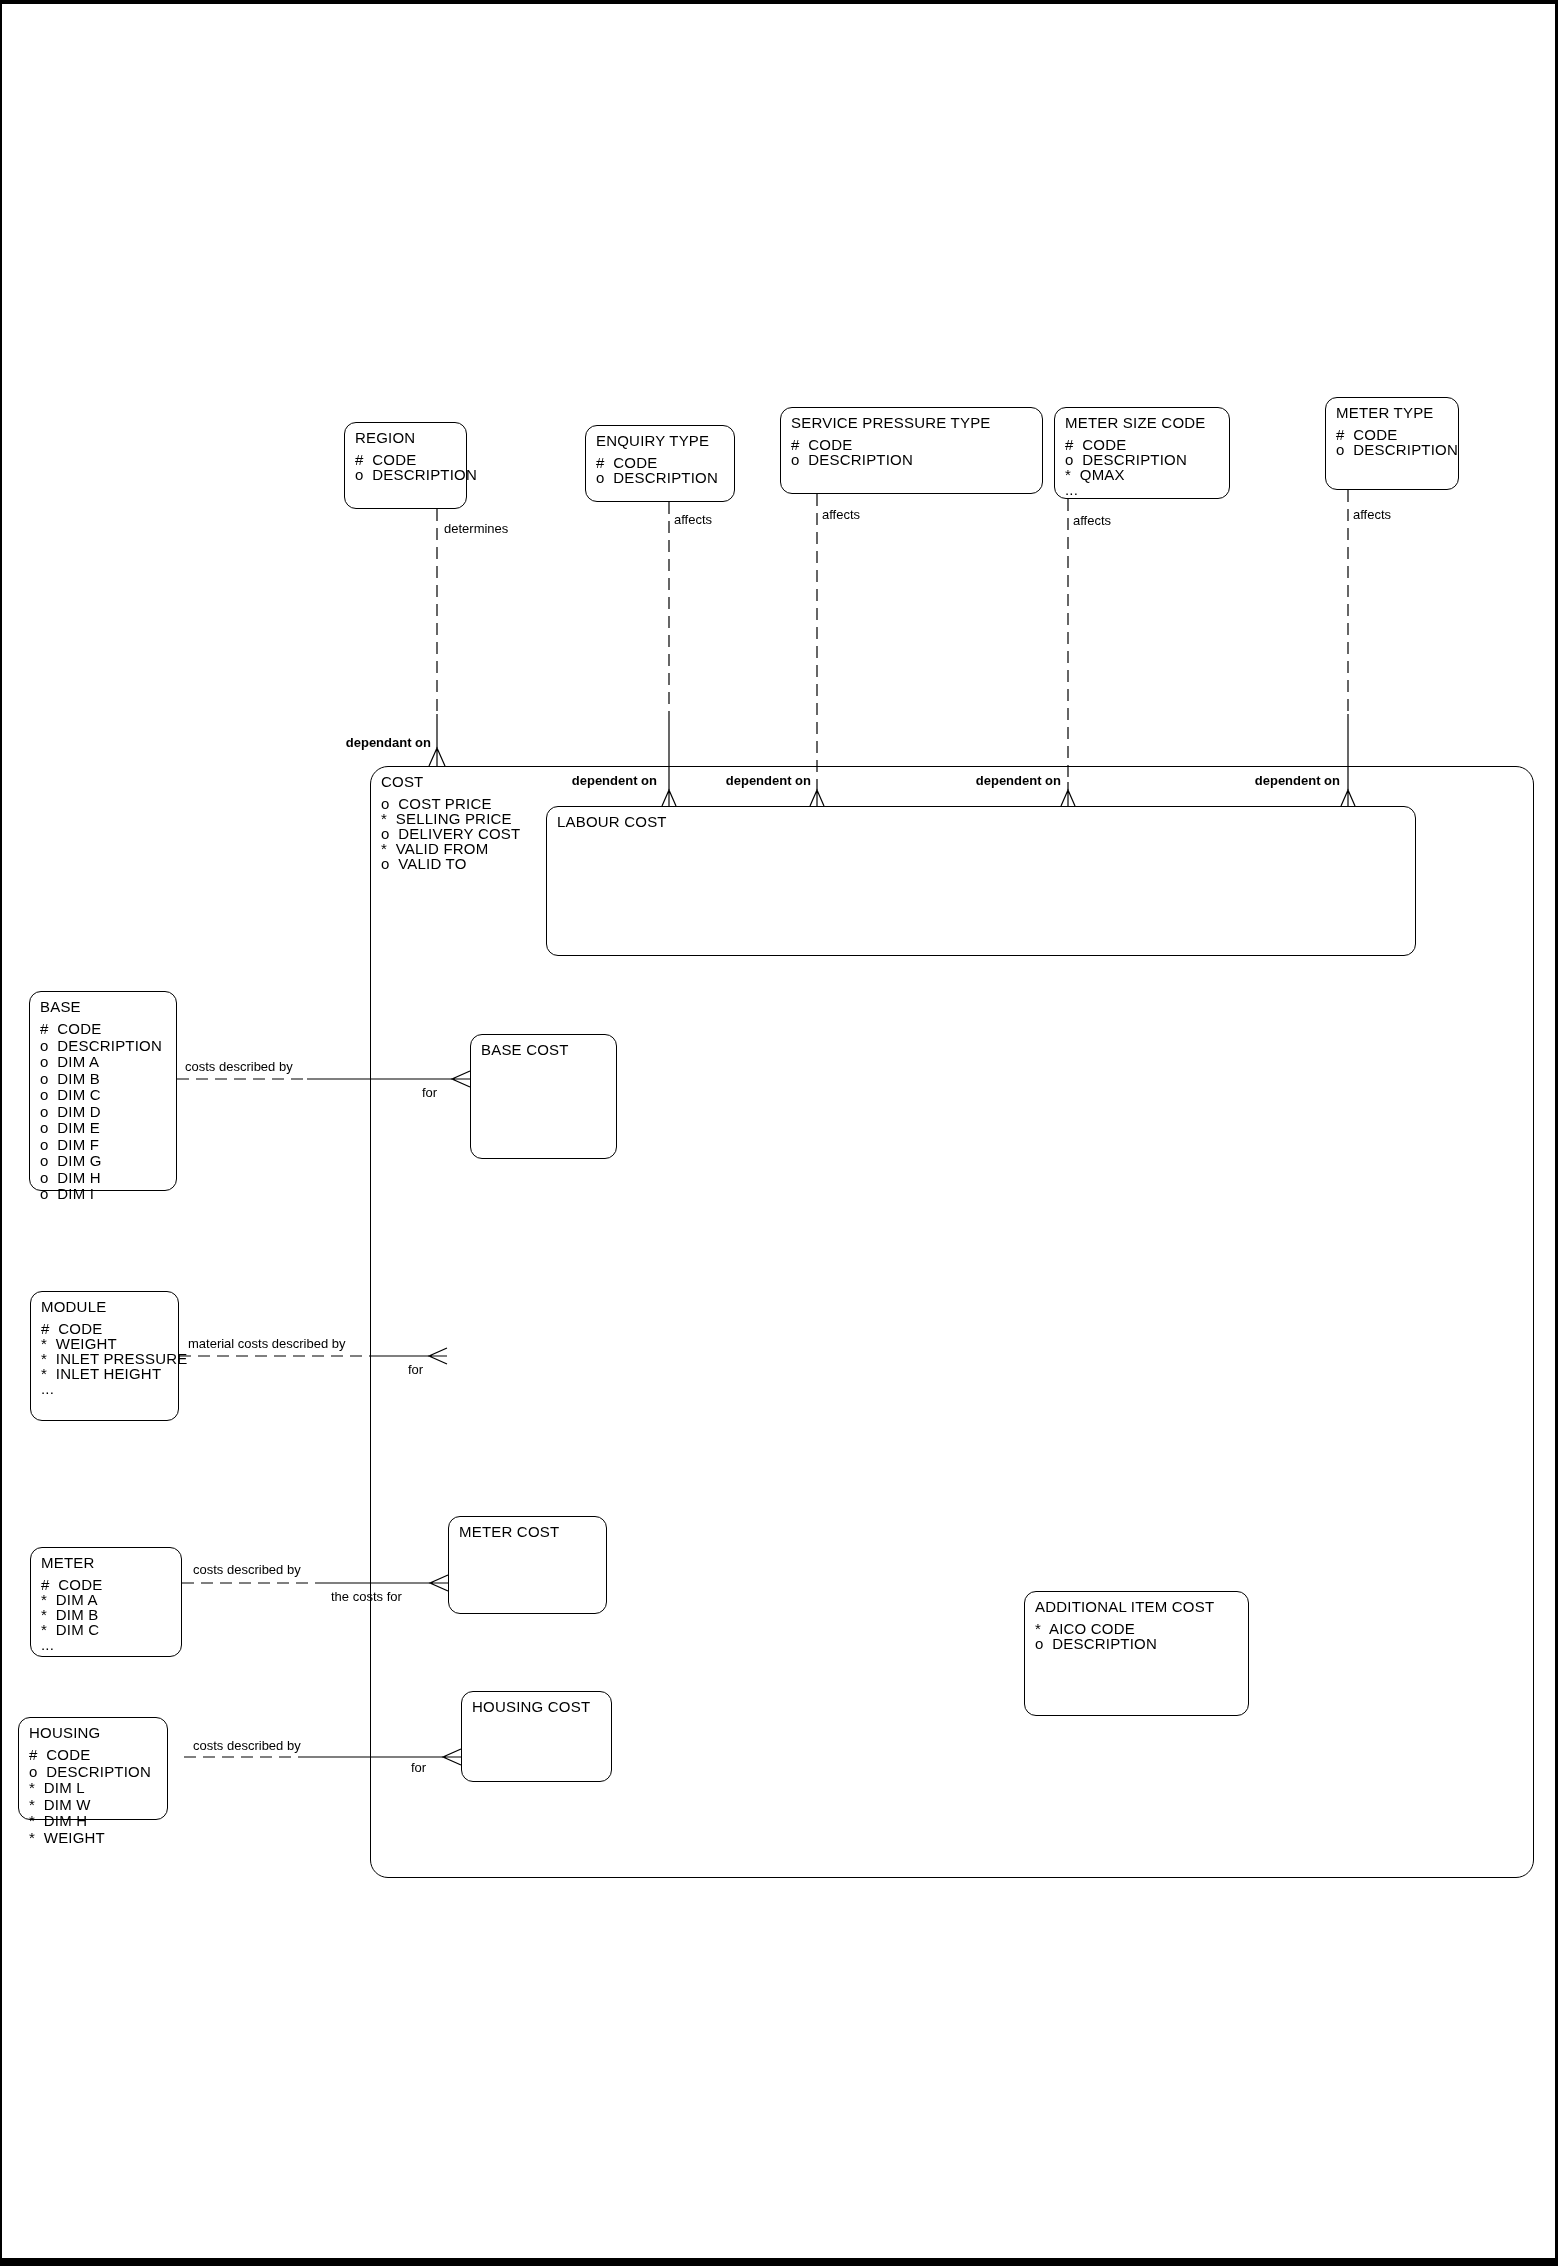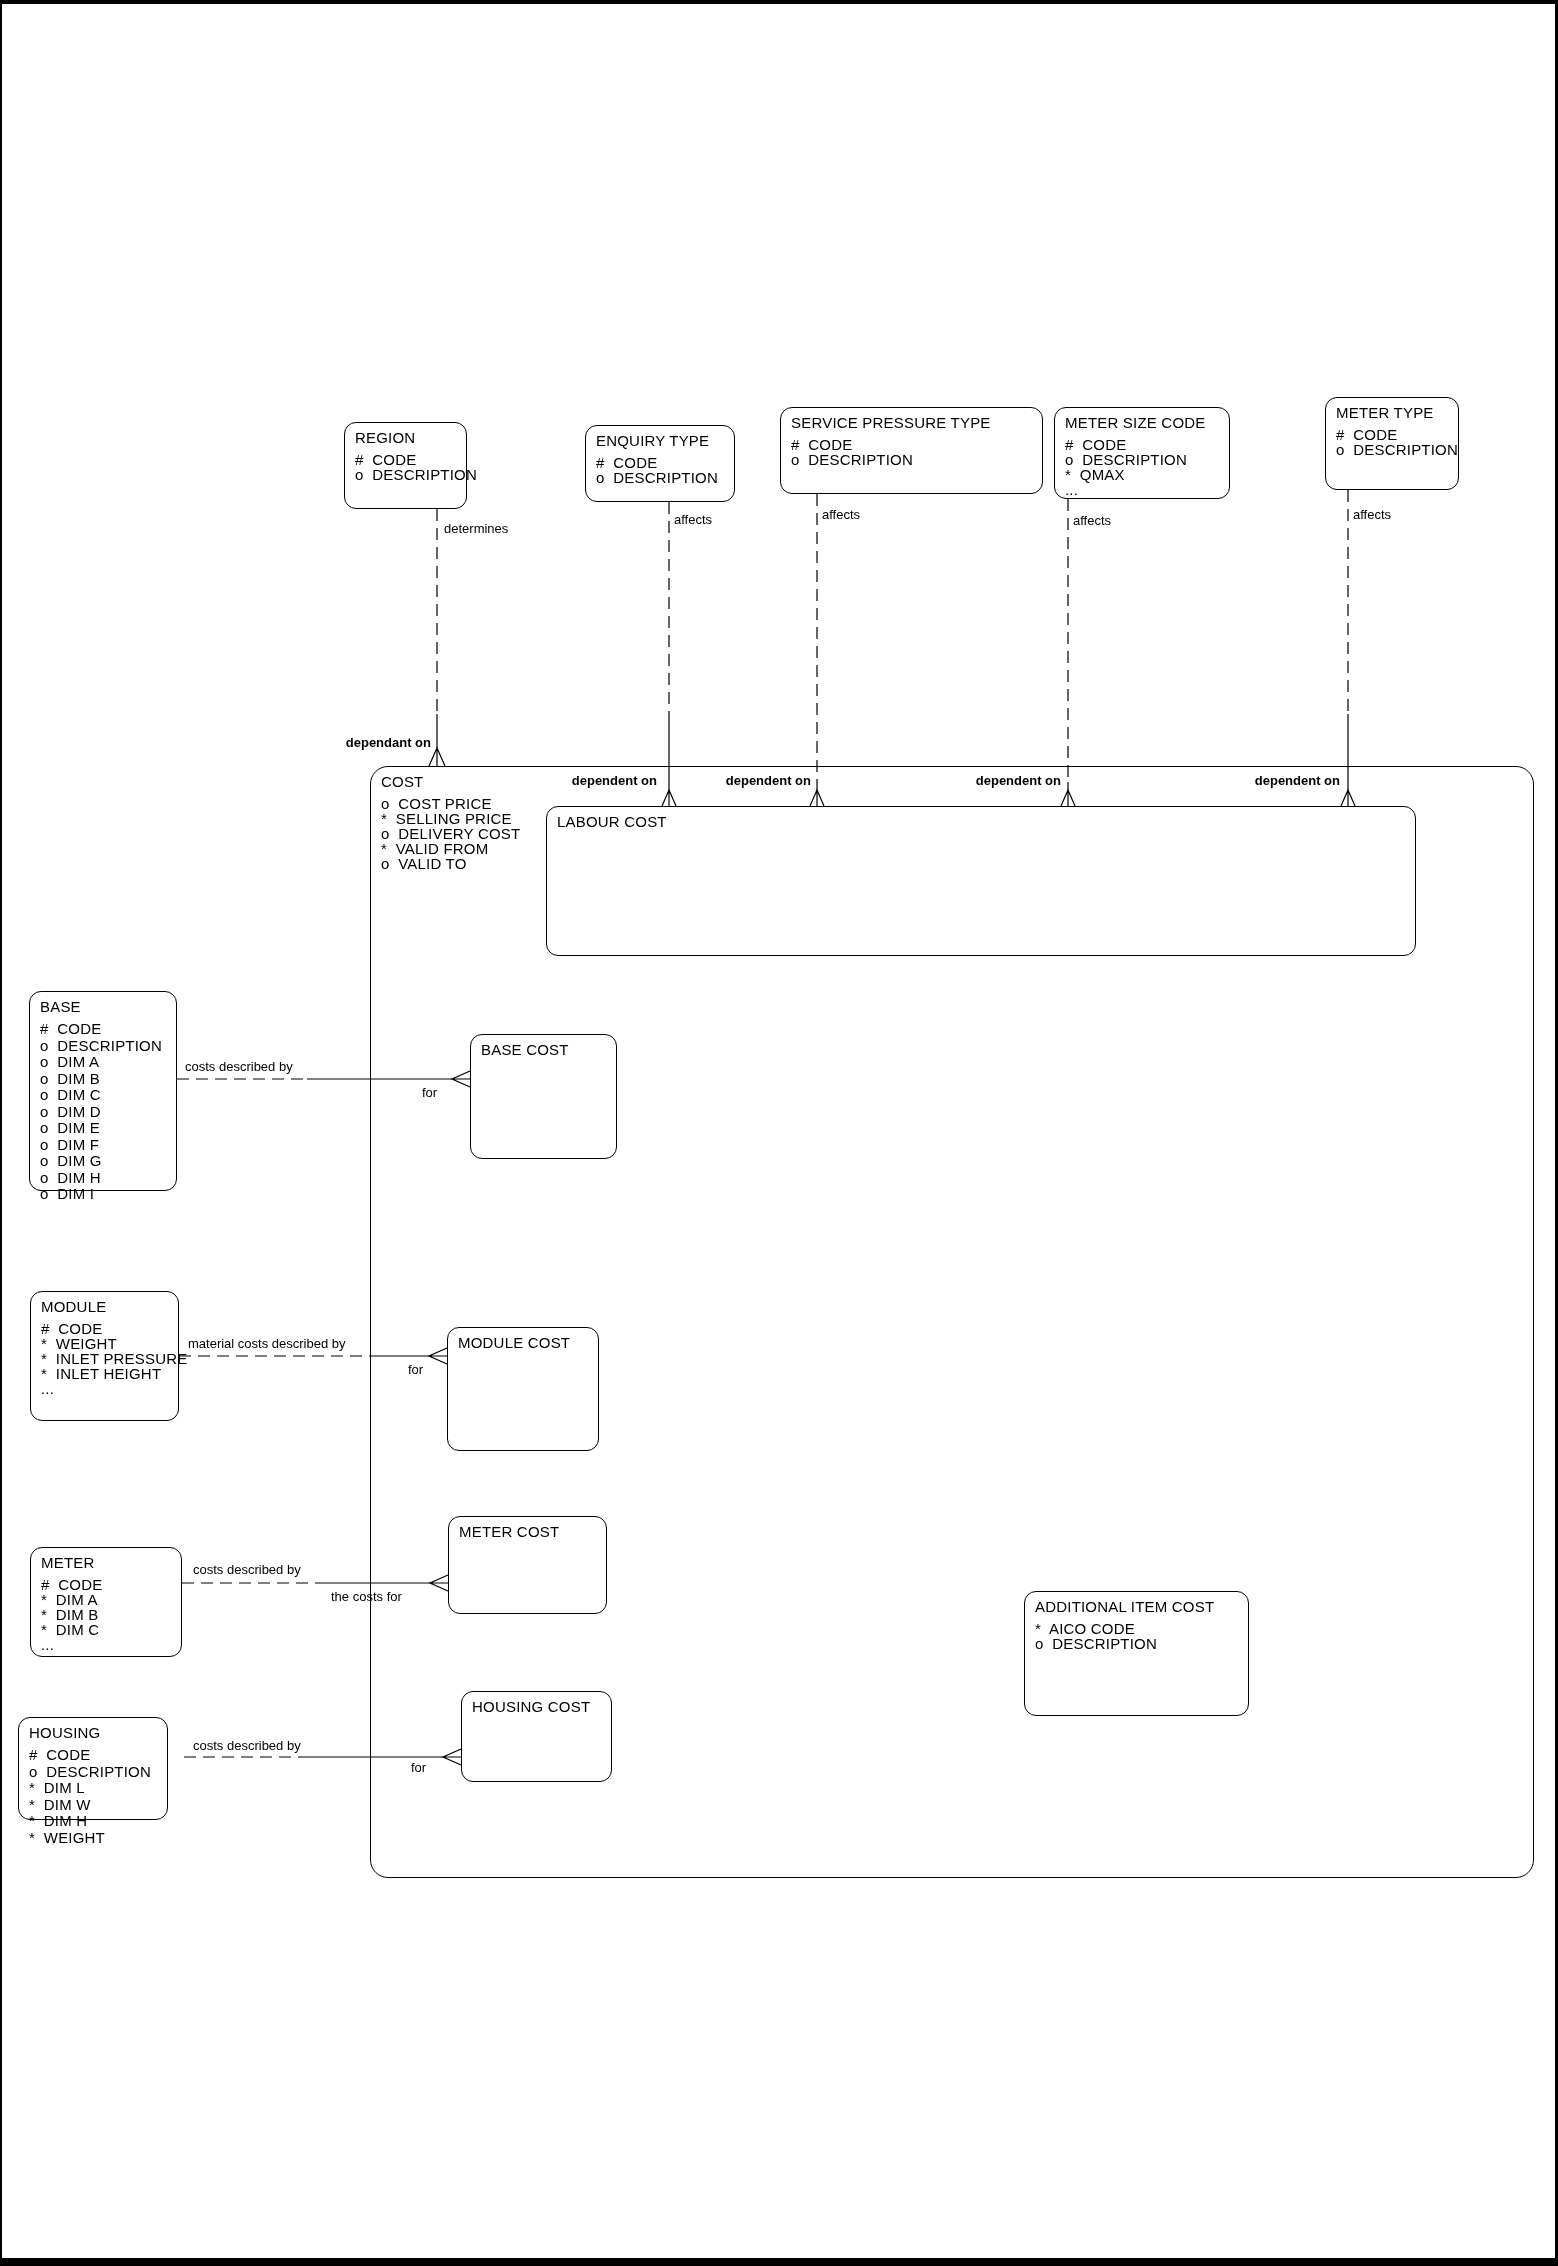--- a/index.html
+++ b/index.html
@@ -166,23 +166,20 @@
   </div>
 
   <div class="entity" style="left:544px;top:802px;width:870px;height:150px">
     <div class="etitle">LABOUR COST</div>
   </div>
 
   <div class="entity" style="left:468px;top:1030px;width:147px;height:125px">
     <div class="etitle">BASE COST</div>
   </div>
 
-  <div class="entity" style="left:445px;top:1323px;width:152px;height:124px">
-    <div class="etitle">MODULE COST</div>
-  </div>
 
   <div class="entity" style="left:446px;top:1512px;width:159px;height:98px">
     <div class="etitle">METER COST</div>
   </div>
 
   <div class="entity" style="left:1022px;top:1587px;width:225px;height:125px">
     <div class="etitle">ADDITIONAL ITEM COST</div>
     <div>
       <div class="attr">*  AICO CODE</div>
       <div class="attr">o  DESCRIPTION</div>

